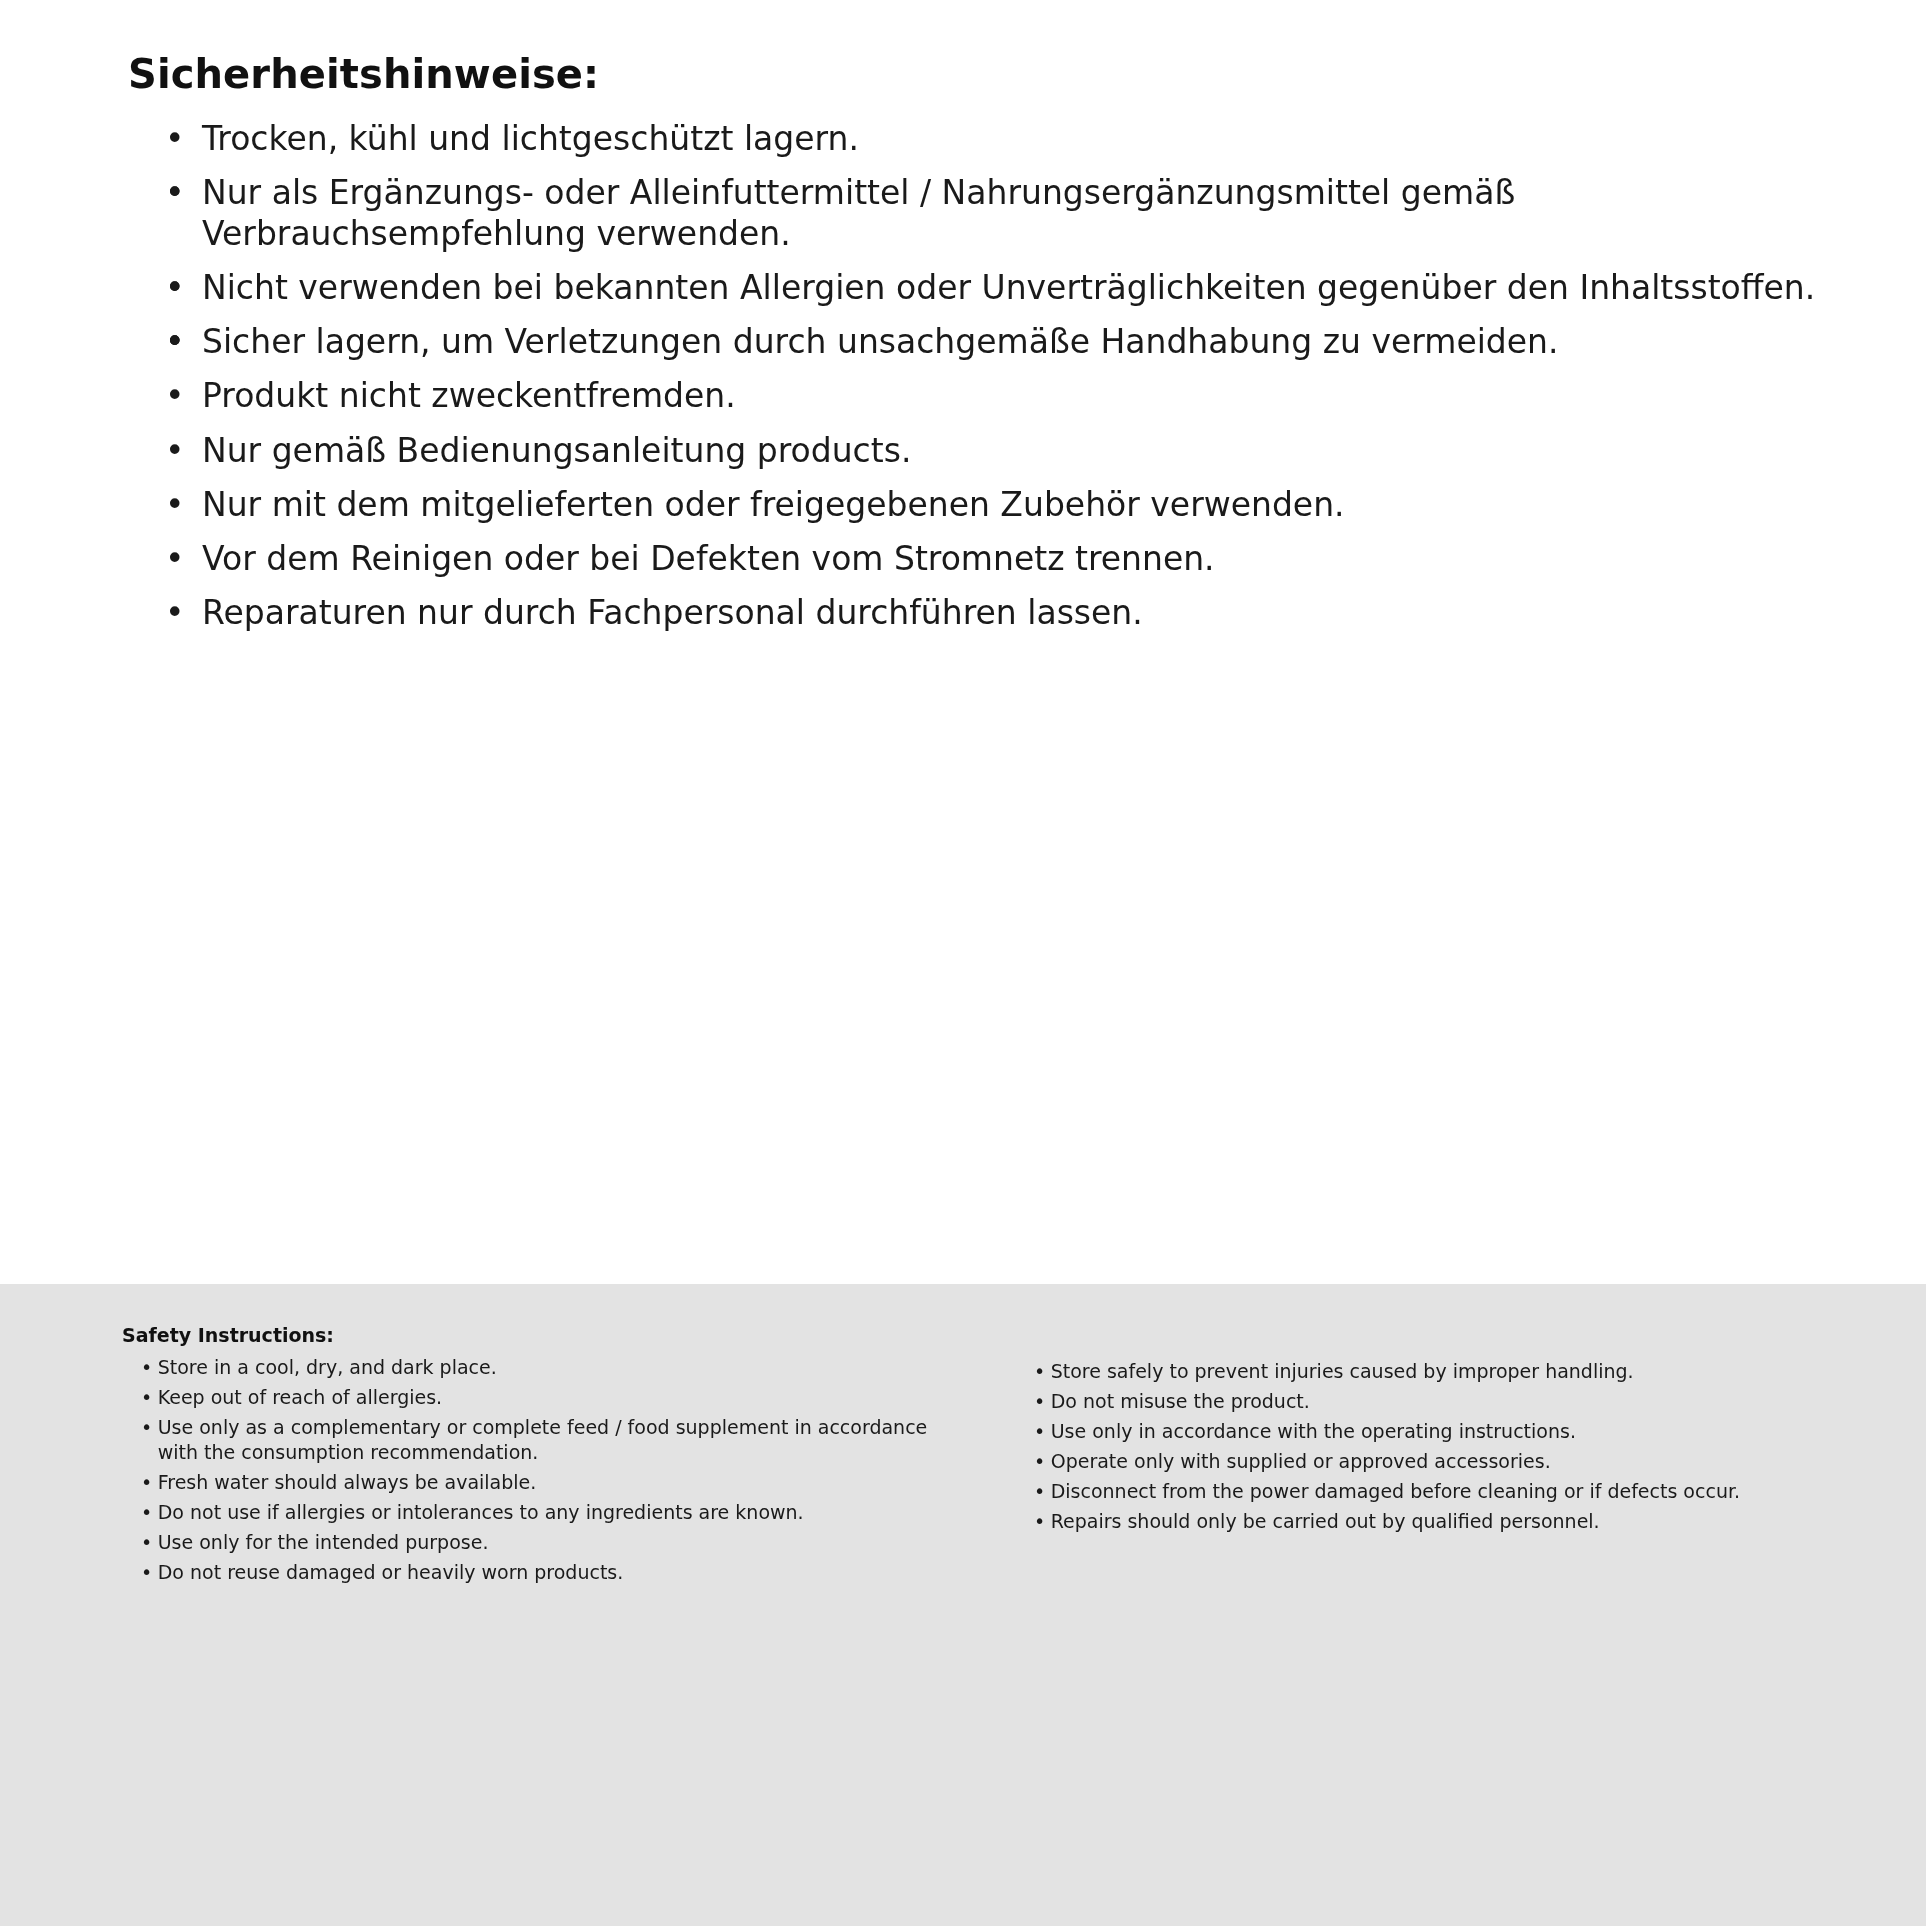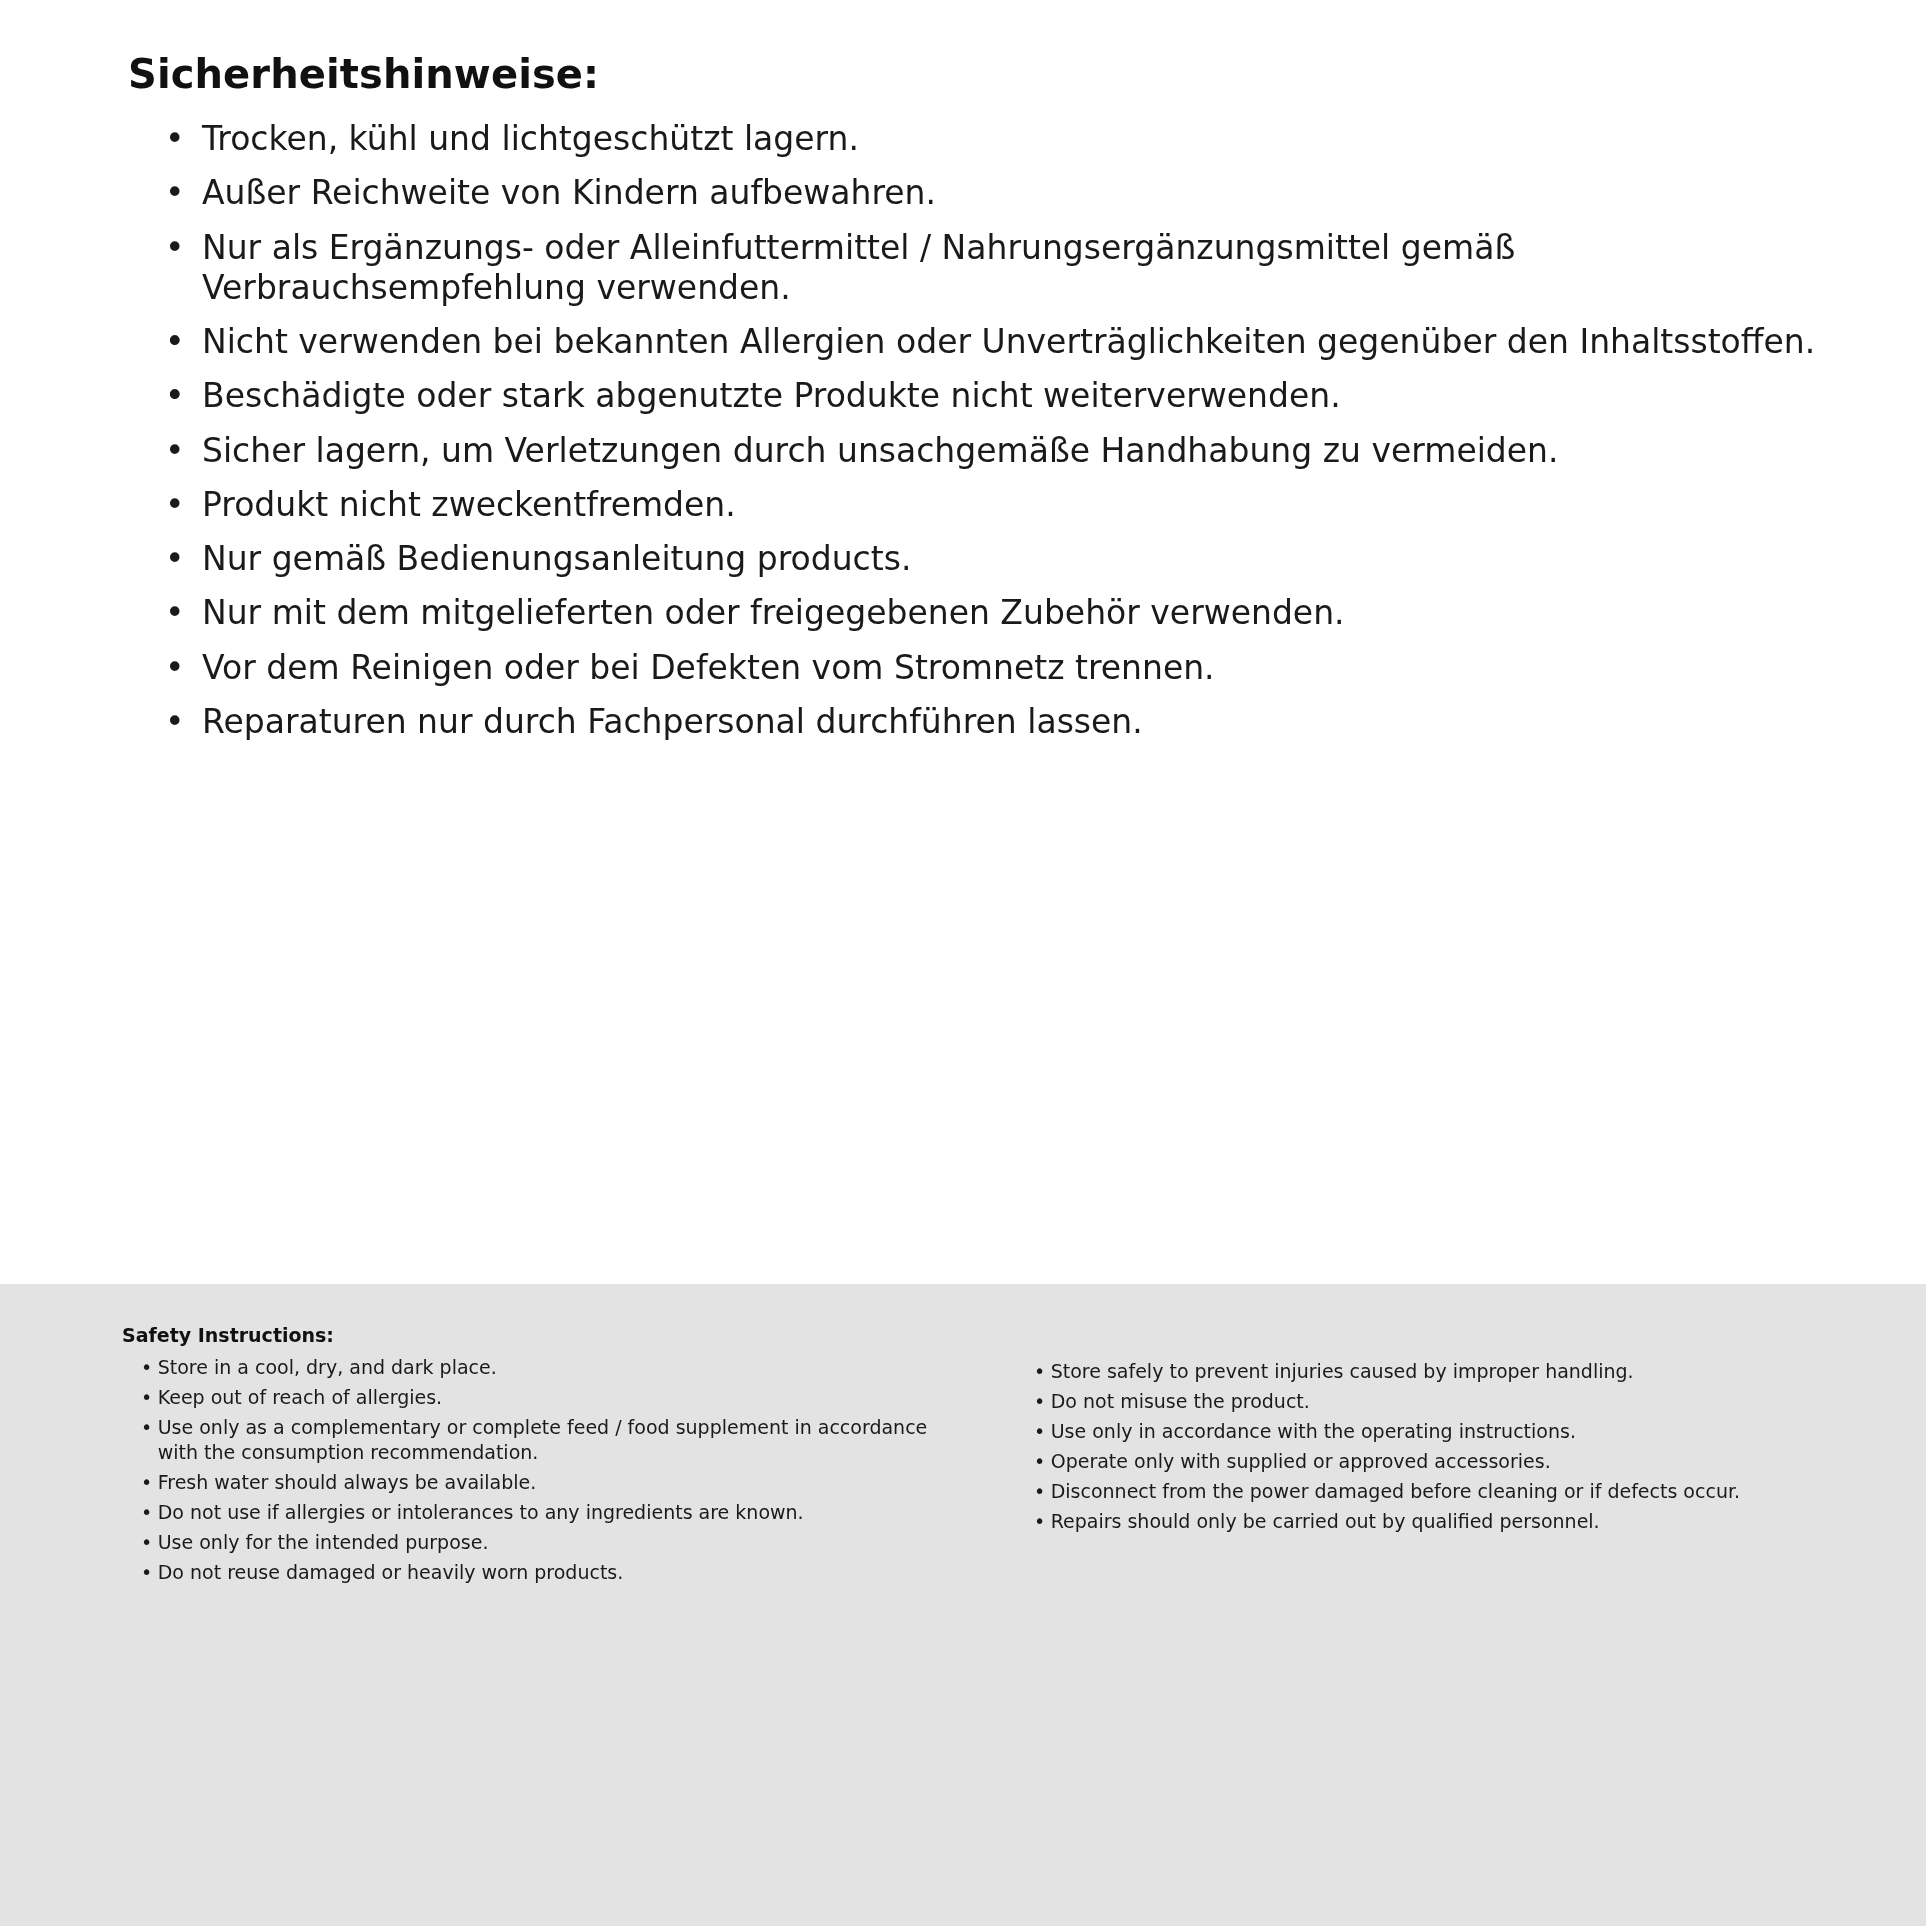--- a/index.html
+++ b/index.html
@@ -117,26 +117,26 @@
 </style>
 </head>
 <body>
 
 <div class="page">
 
   <section class="de-section">
     <h1 class="de-heading">Sicherheitshinweise:</h1>
     <ul class="de-list">
       <li><span class="bullet">•</span><span>Trocken, kühl und lichtgeschützt lagern.</span></li>
-      <li><span class="bullet">•</span><span>Außer Reichweite von Kindern aufbewahren.</span></li>
+      <li><span class="bullet">•</span></li>
       <li><span class="bullet">•</span><span>Nur als Ergänzungs- oder Alleinfuttermittel / Nahrungsergänzungsmittel gemäß Verbrauchsempfehlung verwenden.</span></li>
       <li><span class="bullet">•</span></li>
       <li><span class="bullet">•</span><span>Nicht verwenden bei bekannten Allergien oder Unverträglichkeiten gegenüber den Inhaltsstoffen.</span></li>
       <li><span class="bullet">•</span></li>
-      <li><span class="bullet">•</span><span>Beschädigte oder stark abgenutzte Produkte nicht weiterverwenden.</span></li>
+      <li><span class="bullet">•</span></li>
       <li><span class="bullet">•</span><span>Sicher lagern, um Verletzungen durch unsachgemäße Handhabung zu vermeiden.</span></li>
       <li><span class="bullet">•</span><span>Produkt nicht zweckentfremden.</span></li>
       <li><span class="bullet">•</span><span>Nur gemäß Bedienungsanleitung products.</span></li>
       <li><span class="bullet">•</span><span>Nur mit dem mitgelieferten oder freigegebenen Zubehör verwenden.</span></li>
       <li><span class="bullet">•</span><span>Vor dem Reinigen oder bei Defekten vom Stromnetz trennen.</span></li>
       <li><span class="bullet">•</span><span>Reparaturen nur durch Fachpersonal durchführen lassen.</span></li>
     </ul>
   </section>
 
   <section class="en-section">

